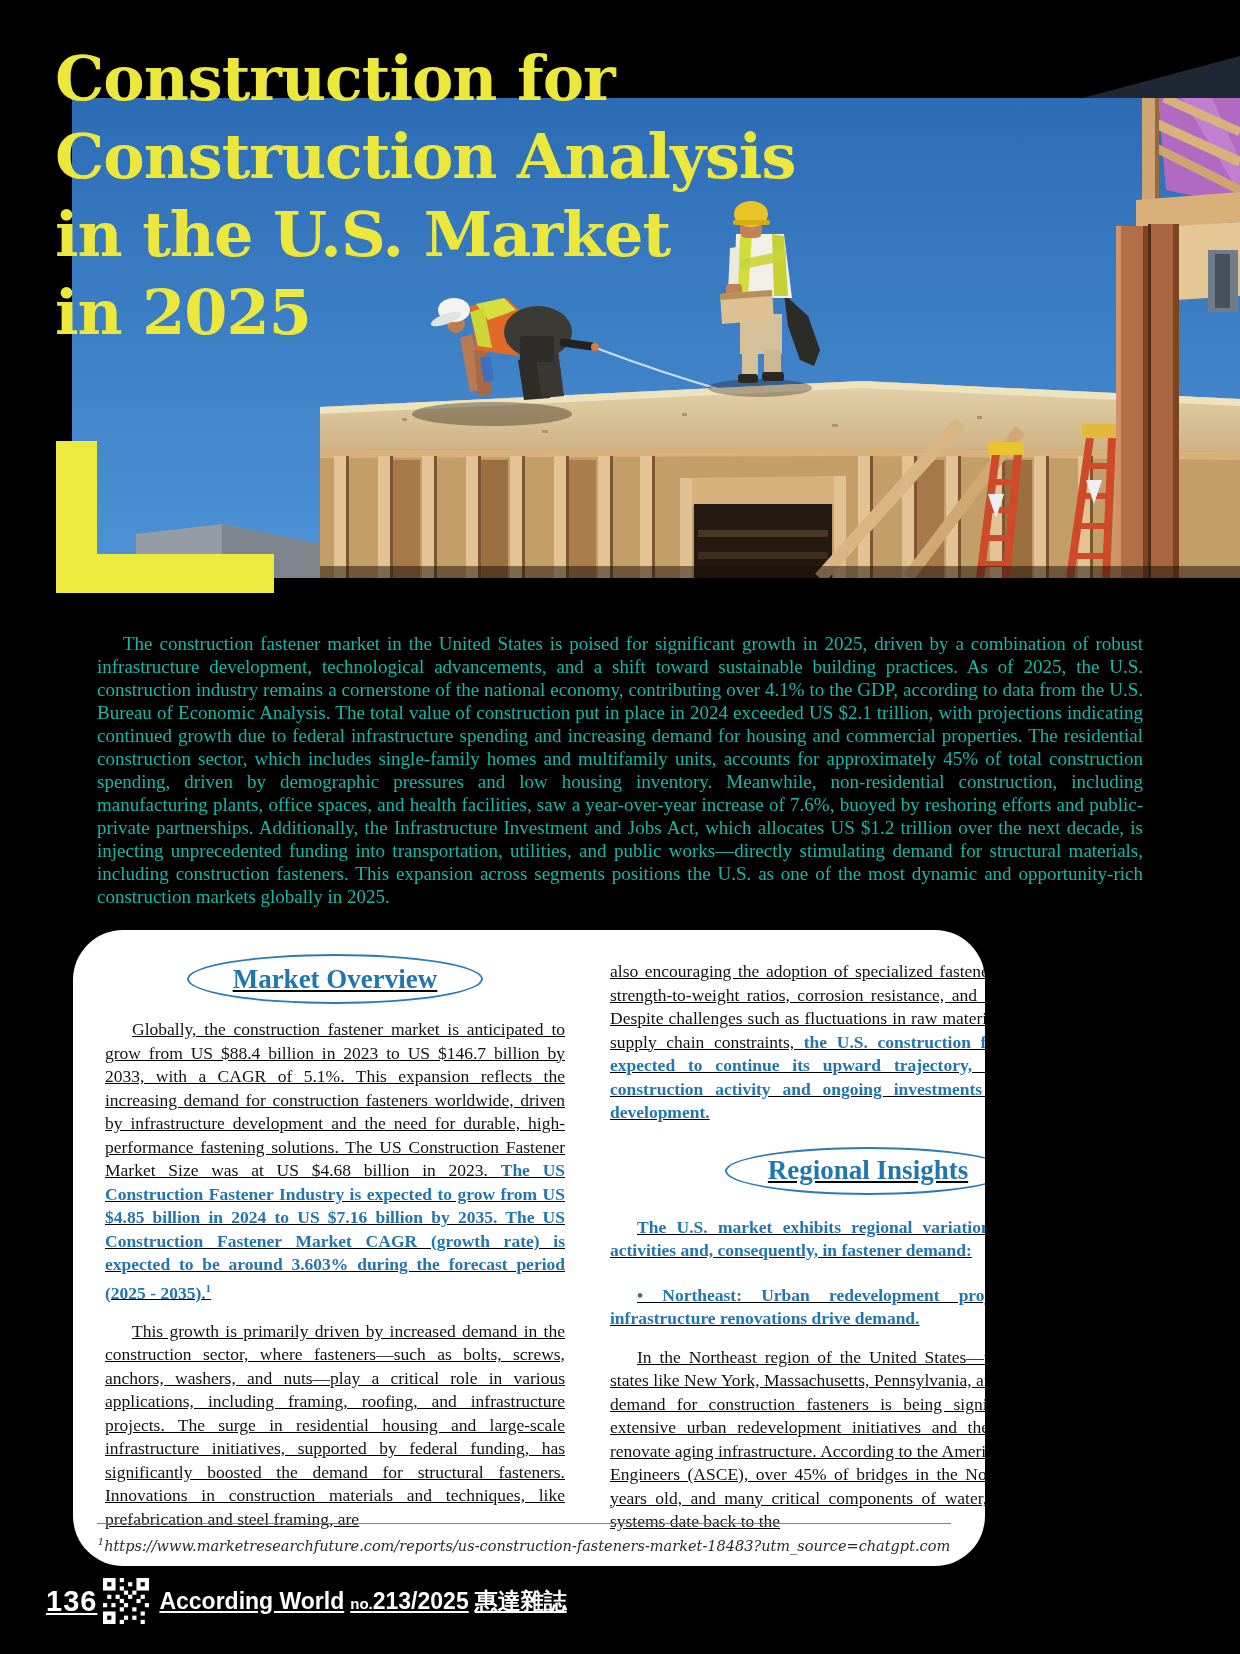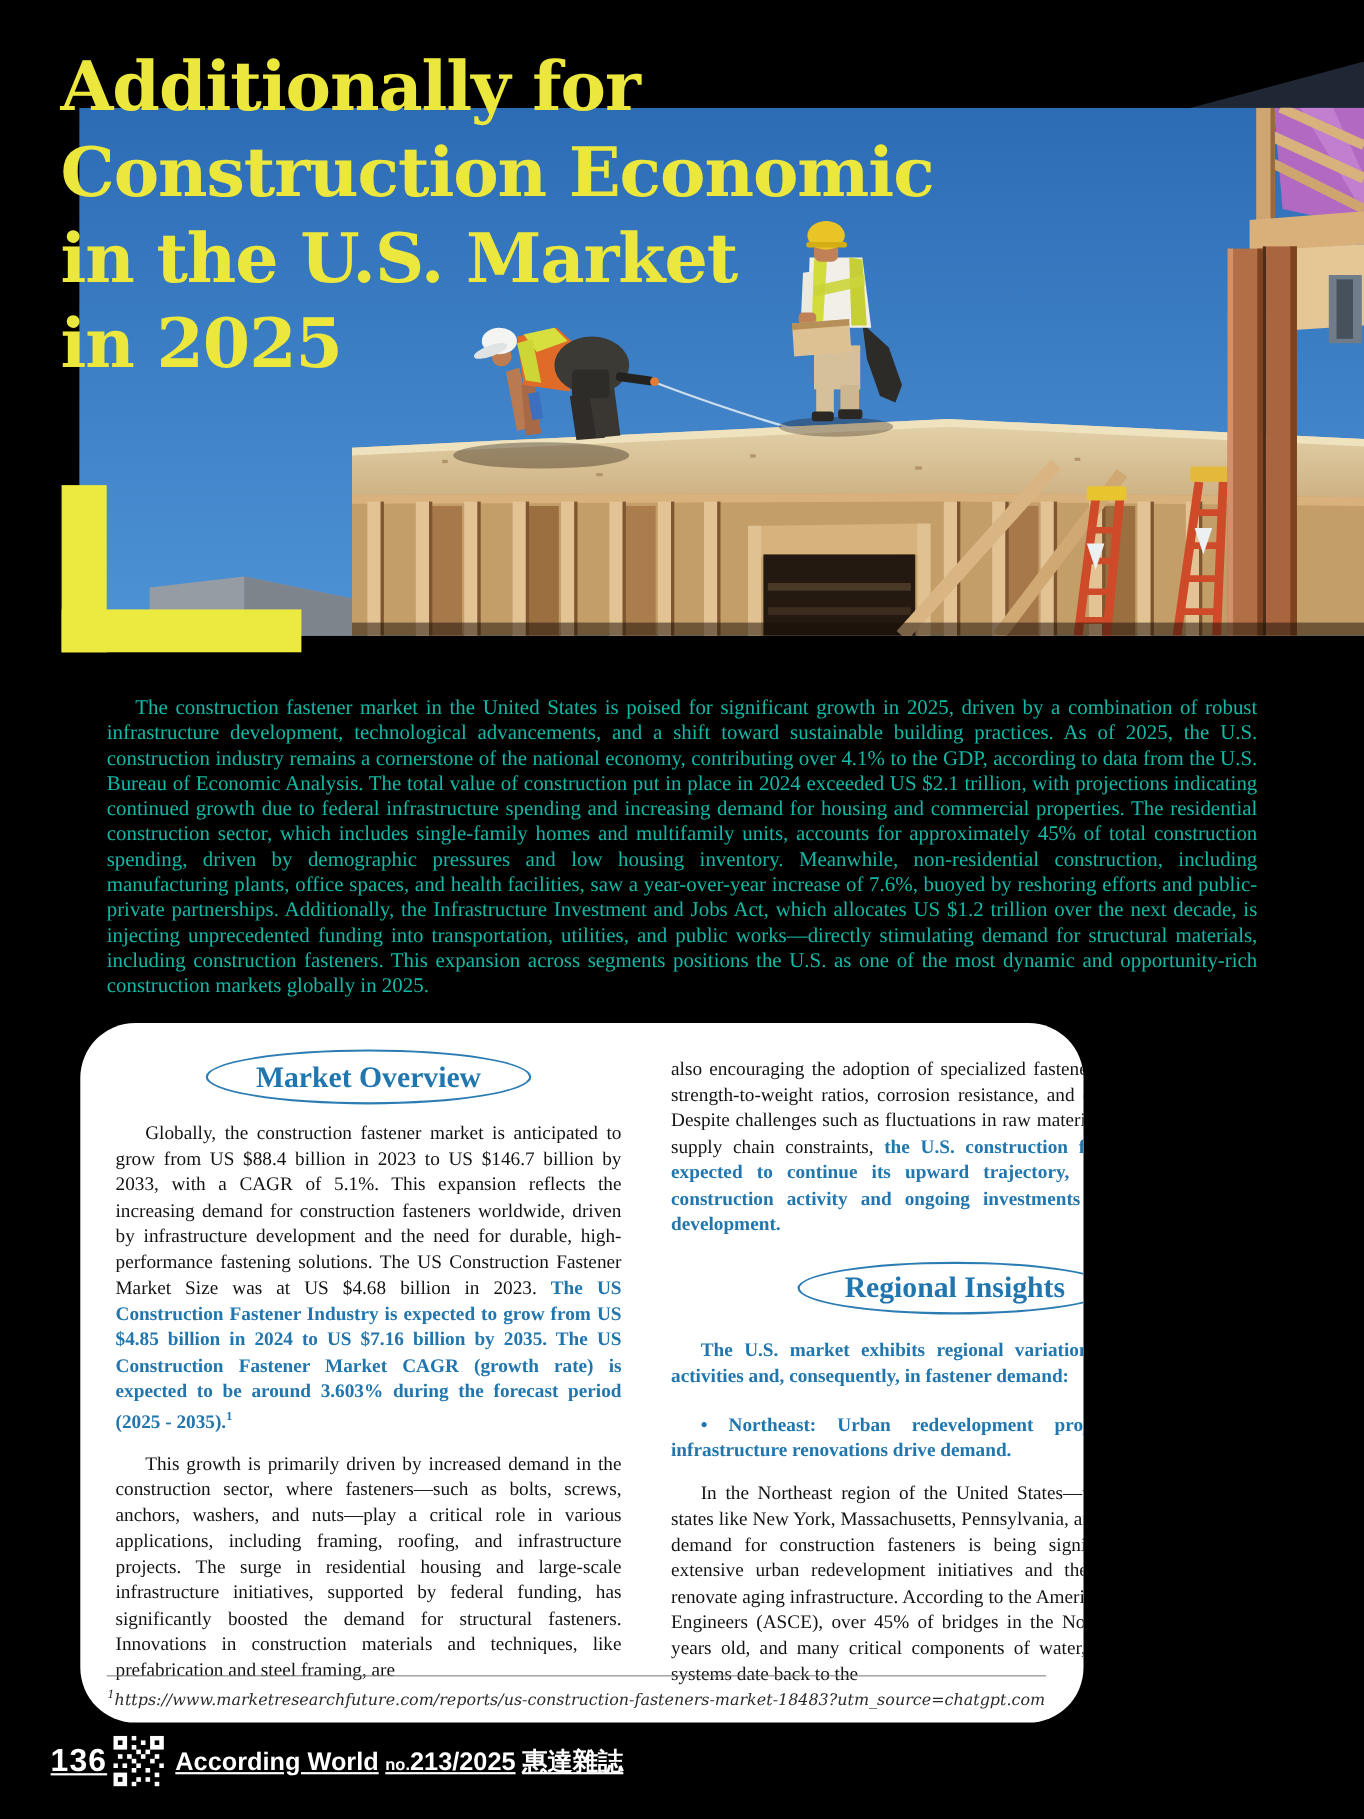--- a/index.html
+++ b/index.html
@@ -24,21 +24,21 @@
   .l-horz{position:absolute;left:56px;top:554px;width:218px;height:39px;background:#ece93f;z-index:2;}
   
   .intro{
     position:absolute;left:97px;top:632px;width:1046px;margin:0;
     color:#14b8a6;font-size:19px;line-height:23px;text-align:justify;text-indent:26px;
   }
   
   .card{
     position:absolute;left:73px;top:930px;width:912px;height:636px;
     background:#fff;border-radius:50px;box-sizing:border-box;
-    padding:20px 31px 0 32px;overflow:hidden;
+    padding:20px 31px 0 32px;overflow:hidden;text-decoration:underline;
   }
   .cols{display:flex;gap:45px;}
   .col-left{width:460px;flex:0 0 auto;}
   .col-right{width:516px;flex:0 0 auto;}
   .body{font-size:17.5px;line-height:23.5px;text-align:justify;color:#131313;margin:0 0 15px 0;}
   .indent{text-indent:27px;}
   .blue{color:#2176ae;}
   b.blue{font-weight:bold;}
   p.bold-blue{color:#2176ae;font-weight:bold;margin-top:21px;}
   sup.fn{font-size:11px;color:#2176ae;font-weight:bold;}
@@ -255,22 +255,22 @@
   </g>
 
   <rect x="248" y="468" width="920" height="12" fill="rgba(24,14,5,0.5)"></rect>
 </svg>
 </div>
 
 <div class="l-vert"></div>
 <div class="l-horz"></div>
 
 <div class="title">
-  <div>Additionally for</div>
-  <div>Construction Economic</div>
+  <div>Construction for</div>
+  <div>Construction Analysis</div>
   <div>in the U.S. Market</div>
   <div>in 2025</div>
 </div>
 
 <p class="intro">The construction fastener market in the United States is poised for significant growth in 2025, driven by a combination of robust infrastructure development, technological advancements, and a shift toward sustainable building practices. As of 2025, the U.S. construction industry remains a cornerstone of the national economy, contributing over 4.1% to the GDP, according to data from the U.S. Bureau of Economic Analysis. The total value of construction put in place in 2024 exceeded US $2.1 trillion, with projections indicating continued growth due to federal infrastructure spending and increasing demand for housing and commercial properties. The residential construction sector, which includes single-family homes and multifamily units, accounts for approximately 45% of total construction spending, driven by demographic pressures and low housing inventory. Meanwhile, non-residential construction, including manufacturing plants, office spaces, and health facilities, saw a year-over-year increase of 7.6%, buoyed by reshoring efforts and public-private partnerships. Additionally, the Infrastructure Investment and Jobs Act, which allocates US $1.2 trillion over the next decade, is injecting unprecedented funding into transportation, utilities, and public works—directly stimulating demand for structural materials, including construction fasteners. This expansion across segments positions the U.S. as one of the most dynamic and opportunity-rich construction markets globally in 2025.</p>
 
 <section class="card">
   <div class="cols">
     <div class="col-left">
       <div class="oval">

